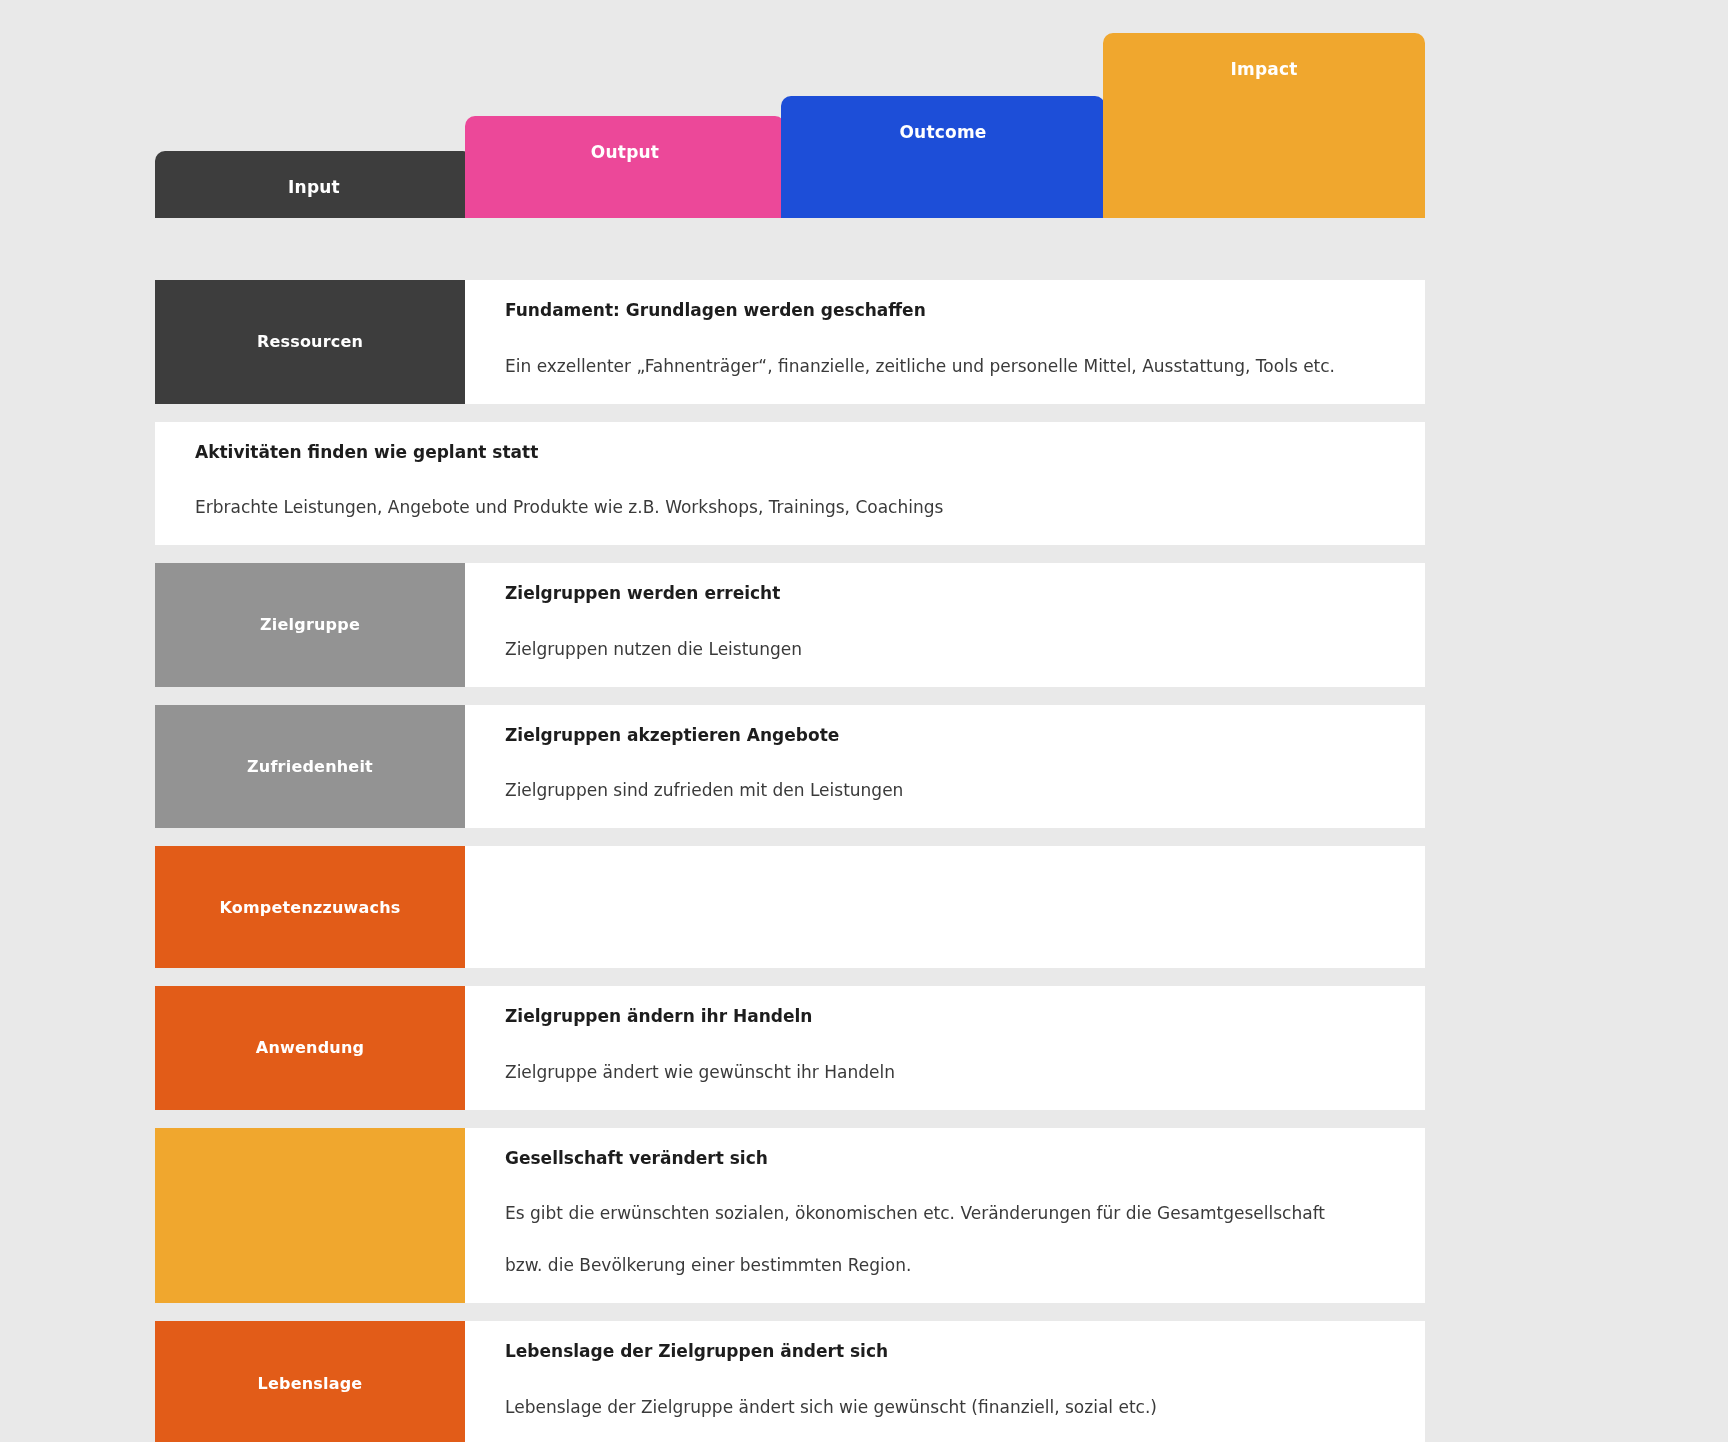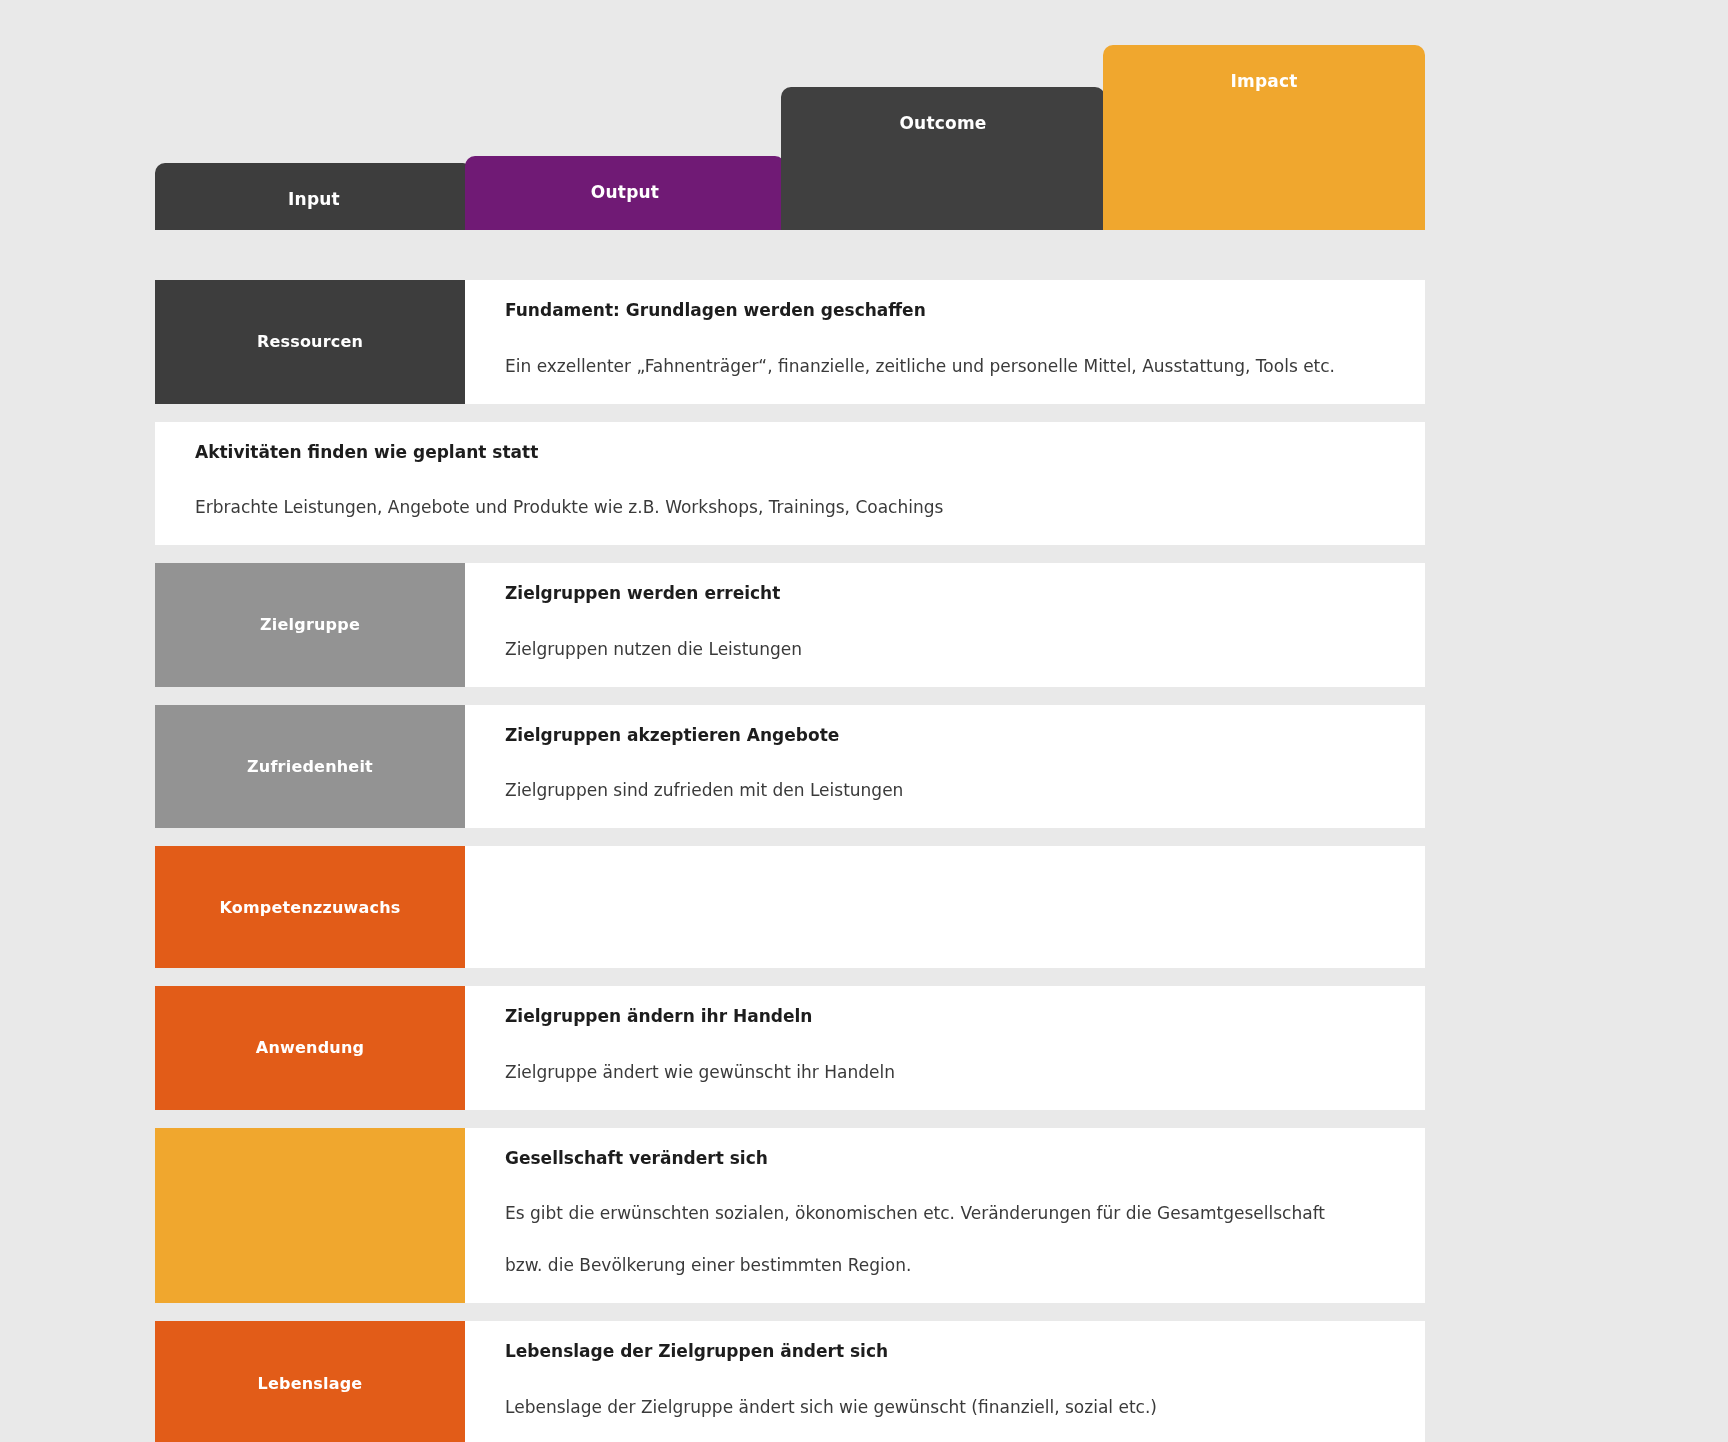--- a/index.html
+++ b/index.html
@@ -7,37 +7,37 @@
     width:1728px;height:1442px;
     background:#e9e9e9;
     font-family:"DejaVu Sans","Liberation Sans",sans-serif;
     overflow:hidden;
   }
   #root{position:relative;width:1728px;height:1442px;}
 
   
   .steps{position:absolute;left:155px;top:40px;width:1270px;height:190px;}
   .step{
-    position:absolute;bottom:0;
+    position:absolute;bottom:12px;
     border-radius:10px 10px 0 0;
     color:#ffffff;
     font-weight:700;
     font-size:17px;
     letter-spacing:.2px;
     text-align:center;
     box-sizing:border-box;
   }
   .step .step-label{
     position:absolute;left:0;right:0;top:26px;
     text-align:center;
     pointer-events:none;
   }
   .step-input   {left:0px;    width:318px; height:67px;  background:#3d3d3d;}
-  .step-output  {left:310px;  width:320px; height:74px; background:#701a75;}
-  .step-outcome {left:626px;  width:324px; height:143px; background:#404040;}
+  .step-output  {left:310px;  width:320px; height:102px; background:#ec4899;}
+  .step-outcome {left:626px;  width:324px; height:122px; background:#1d4ed8;}
   .step-impact  {left:948px;  width:322px; height:185px; background:#f0a72e;}
 
   
   .rows{position:absolute;left:155px;top:280px;width:1270px;}
   .row{
     position:relative;
     display:flex;
     align-items:stretch;
     margin-bottom:18px;
     background:#ffffff;

